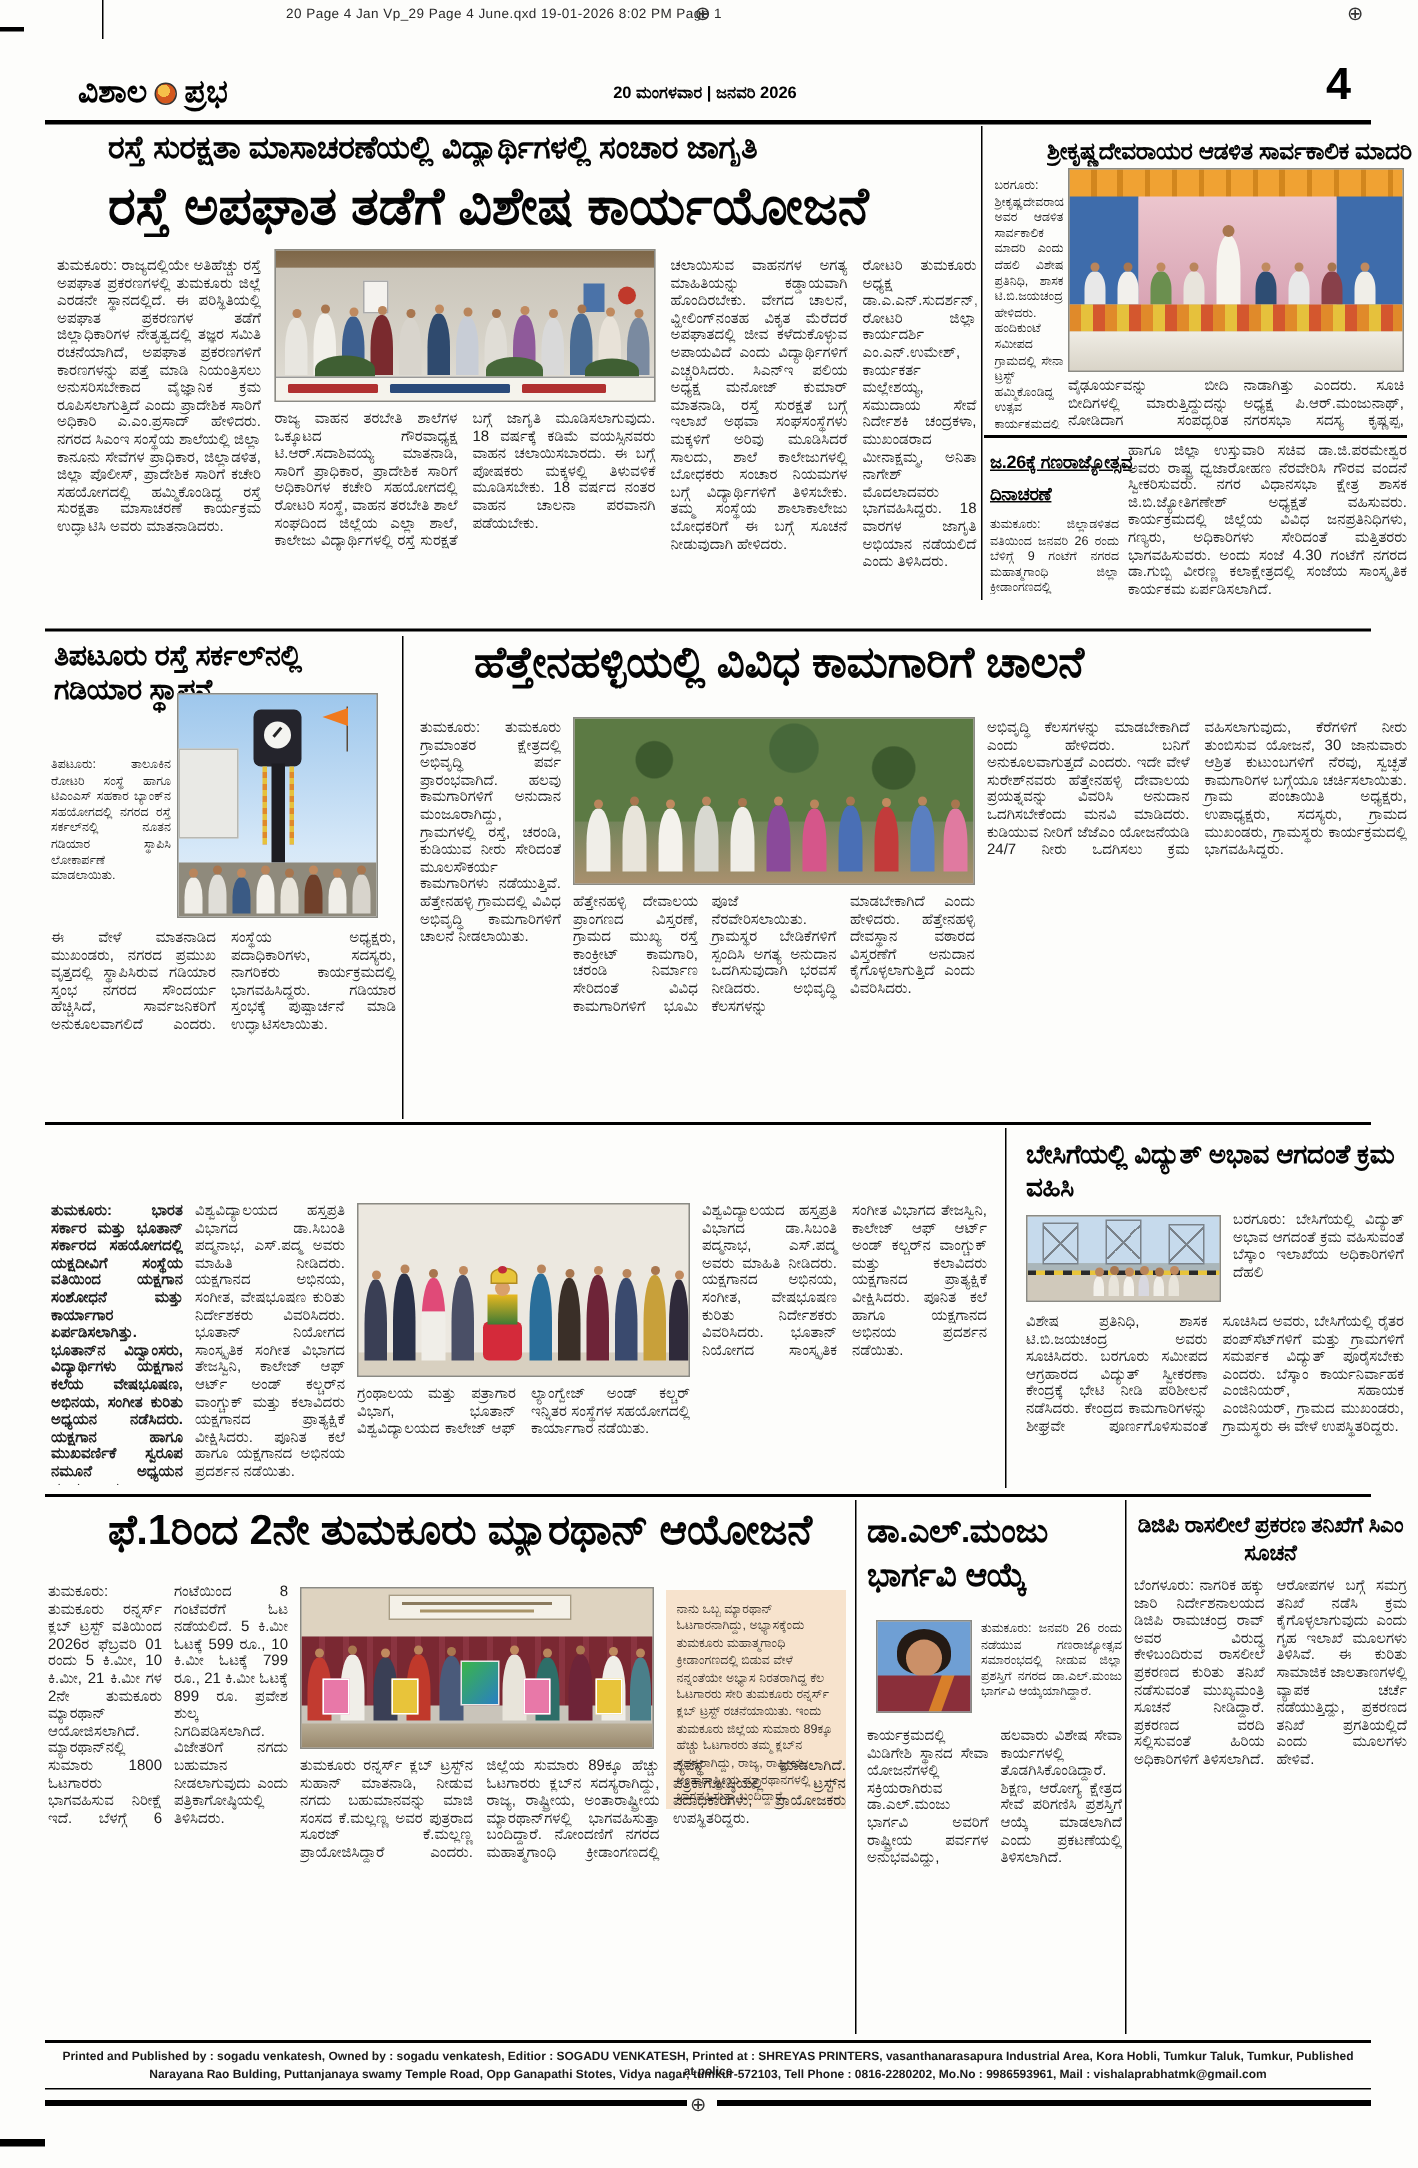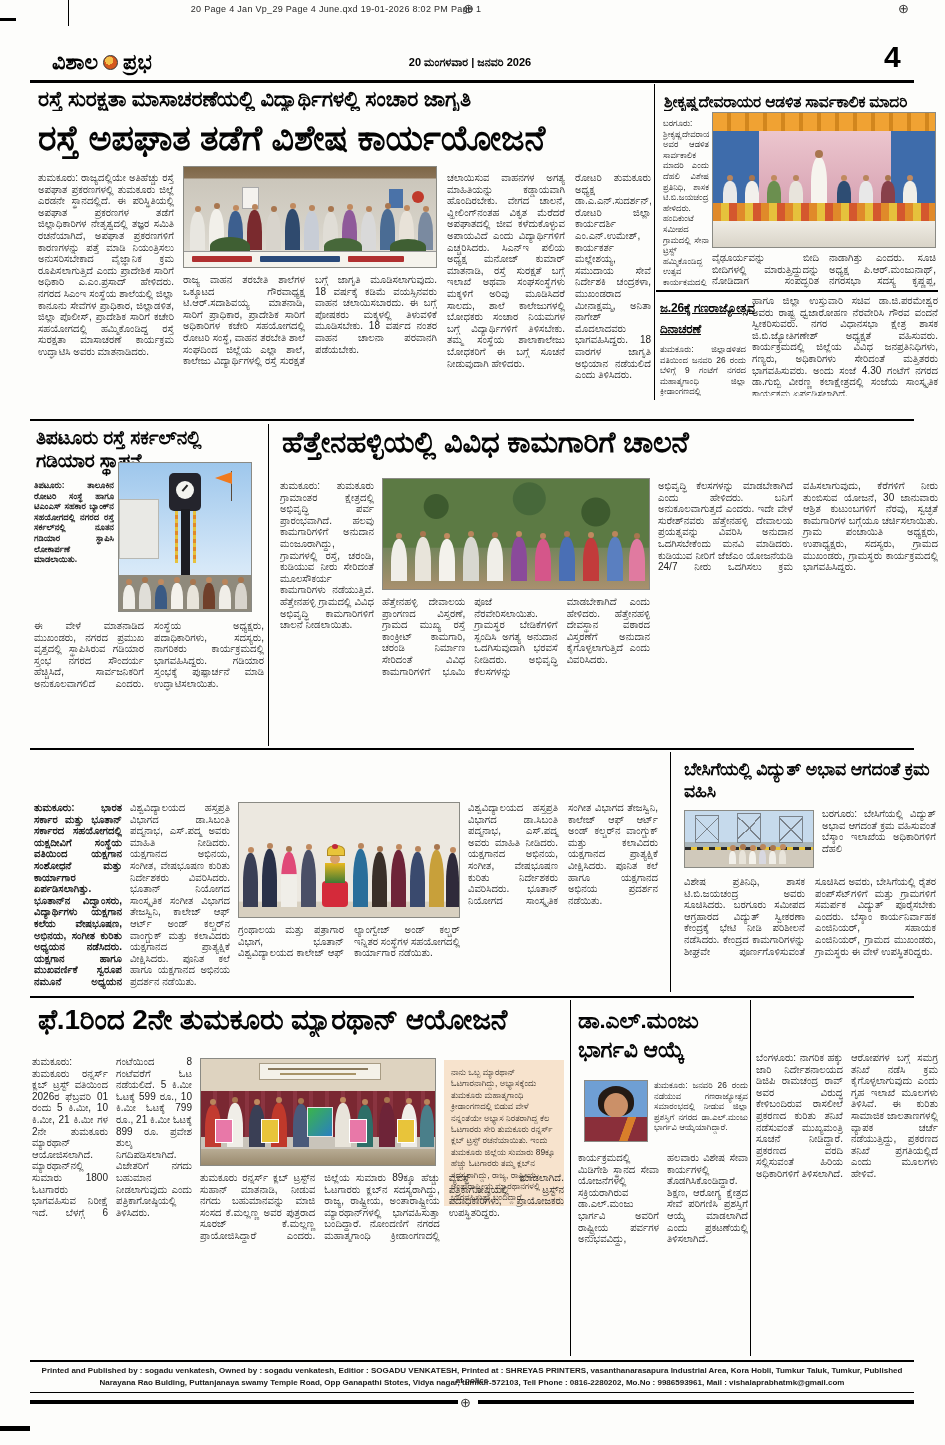--- a/index.html
+++ b/index.html
@@ -1,20 +1,20 @@
 <!DOCTYPE html>
 <html><head>
 <meta charset="utf-8">
 <style>
   html,body{margin:0;padding:0;background:#fcfcfa;}
   .page{position:relative;width:945px;height:1445px;background:#fdfdfb;overflow:hidden;
         font-family:"Liberation Sans","DejaVu Sans",sans-serif;color:#111;}
   .abs{position:absolute;}
   .hl{font-weight:900;color:#050505;letter-spacing:-0.2px;}
-  .nowrap{white-space:nowrap;overflow:hidden;}
+  .nowrap{white-space:nowrap;overflow:hidden;margin-left:34px;}
   .bt{position:absolute;font-size:10px;line-height:11.6px;text-align:justify;overflow:hidden;color:#1a1a1a;column-gap:10px;}
   .bt.small{font-size:8.4px;line-height:10.6px;}
   .rule{position:absolute;background:#000;}
   .vrule{position:absolute;background:#000;width:1px;}
   .photo{position:absolute;overflow:hidden;background:#c9c4ba;border:1px solid #8a8a84;box-sizing:border-box;}
   .pr{position:absolute;border-radius:45% 45% 6% 6%/55% 55% 0 0;}
   .pr::before{content:"";position:absolute;left:50%;transform:translateX(-50%);top:-7px;width:8px;height:8px;border-radius:50%;background:var(--skin,#c08a5f);}
   .pr.sm::before{width:6px;height:6px;top:-6px;}
   .crosshair{position:absolute;font-size:13px;color:#333;line-height:13px;}
   .printline{position:absolute;font-size:9px;color:#2a2a2a;letter-spacing:.3px;text-align:center;}
@@ -106,21 +106,21 @@
   <div class="bt" style="left:712px;top:252px;width:224px;height:36px;column-count:2;">ವೈಢೂರ್ಯವನ್ನು ಬೀದಿ ಬೀದಿಗಳಲ್ಲಿ ಮಾರುತ್ತಿದ್ದುದನ್ನು ನೋಡಿದಾಗ ಸಂಪದ್ಭರಿತ ನಾಡಾಗಿತ್ತು ಎಂದರು. ಸೂಚಿ ಅಧ್ಯಕ್ಷ ಪಿ.ಆರ್.ಮಂಜುನಾಥ್, ನಗರಸಭಾ ಸದಸ್ಯ ಕೃಷ್ಣಪ್ಪ, ಮುಖಂಡರಾದ ತಿಮ್ಮಯ್ಯ, ರಮೇಶ್, ಬಾಬು, ಹಂಬಿಕುಂಟೆ ನಾರಾಯಣಪ್ಪ, ರಂಗನಾಥ್, ಮಹೇಂದ್ರಗೌಡ, ಸೂರಿರಾಜ್, ಮಹಲಿಂಗ, ಮಂಜುನಾಥ್, ಸುನಿಲ್, ಮನು, ಬೆನವಾಜ್ ಮತ್ತಿತರರು ಇದ್ದರು.</div>
 
   <div class="rule" style="left:656px;top:290px;width:282px;height:1.5px;"></div>
   <div class="abs hl" style="left:660px;top:298px;width:110px;font-size:12px;line-height:21px;text-decoration:underline;">ಜ.26ಕ್ಕೆ ಗಣರಾಜ್ಯೋತ್ಸವ ದಿನಾಚರಣೆ</div>
   <div class="bt small" style="left:660px;top:344px;width:86px;height:52px;">ತುಮಕೂರು: ಜಿಲ್ಲಾಡಳಿತದ ವತಿಯಿಂದ ಜನವರಿ 26 ರಂದು ಬೆಳಿಗ್ಗೆ 9 ಗಂಟೆಗೆ ನಗರದ ಮಹಾತ್ಮಗಾಂಧಿ ಜಿಲ್ಲಾ ಕ್ರೀಡಾಂಗಣದಲ್ಲಿ ಗಣರಾಜ್ಯೋತ್ಸವ ದಿನಾಚರಣೆ-2026 ಕಾರ್ಯಕ್ರಮ ಏರ್ಪಡಿಸಲಾಗಿದೆ.</div>
   <div class="bt" style="left:752px;top:295px;width:186px;height:101px;">ಹಾಗೂ ಜಿಲ್ಲಾ ಉಸ್ತುವಾರಿ ಸಚಿವ ಡಾ.ಜಿ.ಪರಮೇಶ್ವರ ಅವರು ರಾಷ್ಟ್ರ ಧ್ವಜಾರೋಹಣ ನೆರವೇರಿಸಿ ಗೌರವ ವಂದನೆ ಸ್ವೀಕರಿಸುವರು. ನಗರ ವಿಧಾನಸಭಾ ಕ್ಷೇತ್ರ ಶಾಸಕ ಜಿ.ಬಿ.ಜ್ಯೋತಿಗಣೇಶ್ ಅಧ್ಯಕ್ಷತೆ ವಹಿಸುವರು. ಕಾರ್ಯಕ್ರಮದಲ್ಲಿ ಜಿಲ್ಲೆಯ ವಿವಿಧ ಜನಪ್ರತಿನಿಧಿಗಳು, ಗಣ್ಯರು, ಅಧಿಕಾರಿಗಳು ಸೇರಿದಂತೆ ಮತ್ತಿತರರು ಭಾಗವಹಿಸುವರು. ಅಂದು ಸಂಜೆ 4.30 ಗಂಟೆಗೆ ನಗರದ ಡಾ.ಗುಬ್ಬಿ ವೀರಣ್ಣ ಕಲಾಕ್ಷೇತ್ರದಲ್ಲಿ ಸಂಜೆಯ ಸಾಂಸ್ಕೃತಿಕ ಕಾರ್ಯಕ್ರಮ ಏರ್ಪಡಿಸಲಾಗಿದೆ.</div>
 
   <div class="rule" style="left:30px;top:419px;width:884px;height:1.5px;"></div>
 
   <div class="abs hl" style="left:36px;top:426px;width:228px;font-size:19px;line-height:23px;">ತಿಪಟೂರು ರಸ್ತೆ ಸರ್ಕಲ್‌ನಲ್ಲಿ ಗಡಿಯಾರ ಸ್ಥಾಪನೆ</div>
-  <div class="bt small" style="left:34px;top:480px;width:80px;height:134px;font-weight:bold;">ತಿಪಟೂರು: ತಾಲೂಕಿನ ರೋಟರಿ ಸಂಸ್ಥೆ ಹಾಗೂ ಟಿಎಂಎಸ್ ಸಹಕಾರ ಬ್ಯಾಂಕ್‌ನ ಸಹಯೋಗದಲ್ಲಿ ನಗರದ ರಸ್ತೆ ಸರ್ಕಲ್‌ನಲ್ಲಿ ನೂತನ ಗಡಿಯಾರ ಸ್ಥಾಪಿಸಿ ಲೋಕಾರ್ಪಣೆ ಮಾಡಲಾಯಿತು.</div>
+  <div class="bt small" style="left:34px;top:504px;width:80px;height:134px;">ತಿಪಟೂರು: ತಾಲೂಕಿನ ರೋಟರಿ ಸಂಸ್ಥೆ ಹಾಗೂ ಟಿಎಂಎಸ್ ಸಹಕಾರ ಬ್ಯಾಂಕ್‌ನ ಸಹಯೋಗದಲ್ಲಿ ನಗರದ ರಸ್ತೆ ಸರ್ಕಲ್‌ನಲ್ಲಿ ನೂತನ ಗಡಿಯಾರ ಸ್ಥಾಪಿಸಿ ಲೋಕಾರ್ಪಣೆ ಮಾಡಲಾಯಿತು.</div>
   <div class="photo" style="left:118px;top:462px;width:134px;height:150px;">
     <div class="abs" style="left:0;top:0;right:0;bottom:0;background:linear-gradient(180deg,#9ec7ec,#d6e8f8 70%,#e8eef4);"></div>
     <div class="abs" style="left:0;top:36px;width:38px;height:58px;background:#e9e9e5;border:1px solid #b8b8b2;"></div>
     <div class="vrule" style="left:112px;top:8px;height:30px;background:#5a4a3a;"></div>
     <span class="abs" style="left:96px;top:9px;width:0;height:0;border-right:17px solid #f07a1e;border-top:6px solid transparent;border-bottom:6px solid transparent;"></span>
     <div class="abs" style="left:50px;top:10px;width:32px;height:38px;background:#24242c;border-radius:5px;">
       <span class="abs" style="left:7px;top:8px;width:18px;height:18px;border-radius:50%;background:#f4f4f0;"></span>
       <span class="abs" style="left:15px;top:11px;width:1.5px;height:8px;background:#222;transform:rotate(40deg);"></span>
     </div>
     <div class="abs" style="left:62px;top:46px;width:9px;height:66px;background:#1d1d22;"></div>
@@ -247,20 +247,21 @@
   <div class="abs hl" style="left:578px;top:1006px;width:170px;font-size:22px;line-height:29px;">ಡಾ.ಎಲ್.ಮಂಜು ಭಾರ್ಗವಿ ಆಯ್ಕೆ</div>
   <div class="photo" style="left:584px;top:1080px;width:64px;height:62px;">
     <div class="abs" style="left:0;top:0;right:0;bottom:0;background:#6f9fd4;"></div>
     <span class="abs" style="left:13px;top:5px;width:36px;height:30px;border-radius:50% 50% 40% 40%;background:#241a14;"></span>
     <span class="abs" style="left:19px;top:12px;width:24px;height:25px;border-radius:50%;background:#cb9068;"></span>
     <div class="abs" style="left:0;bottom:0;right:0;height:24px;background:linear-gradient(110deg,#8a2f3a 0 60%,#d87f2a 61% 72%,#8a2f3a 73%);"></div>
   </div>
   <div class="bt small" style="left:654px;top:1080px;width:94px;height:64px;">ತುಮಕೂರು: ಜನವರಿ 26 ರಂದು ನಡೆಯುವ ಗಣರಾಜ್ಯೋತ್ಸವ ಸಮಾರಂಭದಲ್ಲಿ ನೀಡುವ ಜಿಲ್ಲಾ ಪ್ರಶಸ್ತಿಗೆ ನಗರದ ಡಾ.ಎಲ್.ಮಂಜು ಭಾರ್ಗವಿ ಆಯ್ಕೆಯಾಗಿದ್ದಾರೆ.</div>
   <div class="bt" style="left:578px;top:1152px;width:170px;height:204px;column-count:2;column-gap:8px;">ಕಾರ್ಯಕ್ರಮದಲ್ಲಿ ಮಿಡಿಗೇಶಿ ಸ್ಥಾನದ ಸೇವಾ ಯೋಜನೆಗಳಲ್ಲಿ ಸಕ್ರಿಯರಾಗಿರುವ ಡಾ.ಎಲ್.ಮಂಜು ಭಾರ್ಗವಿ ಅವರಿಗೆ ರಾಷ್ಟ್ರೀಯ ಪರ್ವಗಳ ಅನುಭವವಿದ್ದು, ಹಲವಾರು ವಿಶೇಷ ಸೇವಾ ಕಾರ್ಯಗಳಲ್ಲಿ ತೊಡಗಿಸಿಕೊಂಡಿದ್ದಾರೆ. ಶಿಕ್ಷಣ, ಆರೋಗ್ಯ ಕ್ಷೇತ್ರದ ಸೇವೆ ಪರಿಗಣಿಸಿ ಪ್ರಶಸ್ತಿಗೆ ಆಯ್ಕೆ ಮಾಡಲಾಗಿದೆ ಎಂದು ಪ್ರಕಟಣೆಯಲ್ಲಿ ತಿಳಿಸಲಾಗಿದೆ.</div>
 
+  <div class="abs hl" style="left:756px;top:1008px;width:182px;font-size:14.5px;line-height:19px;text-align:center;">ಡಿಜಿಪಿ ರಾಸಲೀಲೆ ಪ್ರಕರಣ ತನಿಖೆಗೆ ಸಿಎಂ ಸೂಚನೆ</div>
   <div class="bt" style="left:756px;top:1052px;width:182px;height:304px;column-count:2;column-gap:8px;">ಬೆಂಗಳೂರು: ನಾಗರಿಕ ಹಕ್ಕು ಜಾರಿ ನಿರ್ದೇಶನಾಲಯದ ಡಿಜಿಪಿ ರಾಮಚಂದ್ರ ರಾವ್ ಅವರ ವಿರುದ್ಧ ಕೇಳಿಬಂದಿರುವ ರಾಸಲೀಲೆ ಪ್ರಕರಣದ ಕುರಿತು ತನಿಖೆ ನಡೆಸುವಂತೆ ಮುಖ್ಯಮಂತ್ರಿ ಸೂಚನೆ ನೀಡಿದ್ದಾರೆ. ಪ್ರಕರಣದ ವರದಿ ಸಲ್ಲಿಸುವಂತೆ ಹಿರಿಯ ಅಧಿಕಾರಿಗಳಿಗೆ ತಿಳಿಸಲಾಗಿದೆ. ಆರೋಪಗಳ ಬಗ್ಗೆ ಸಮಗ್ರ ತನಿಖೆ ನಡೆಸಿ ಕ್ರಮ ಕೈಗೊಳ್ಳಲಾಗುವುದು ಎಂದು ಗೃಹ ಇಲಾಖೆ ಮೂಲಗಳು ತಿಳಿಸಿವೆ. ಈ ಕುರಿತು ಸಾಮಾಜಿಕ ಜಾಲತಾಣಗಳಲ್ಲಿ ವ್ಯಾಪಕ ಚರ್ಚೆ ನಡೆಯುತ್ತಿದ್ದು, ಪ್ರಕರಣದ ತನಿಖೆ ಪ್ರಗತಿಯಲ್ಲಿದೆ ಎಂದು ಮೂಲಗಳು ಹೇಳಿವೆ.</div>
 
   <div class="rule" style="left:30px;top:1360px;width:884px;height:2px;"></div>
   <div class="footer-line" style="left:40px;top:1366px;width:864px;">Printed and Published by : sogadu venkatesh, Owned by : sogadu venkatesh, Editior : SOGADU VENKATESH, Printed at : SHREYAS PRINTERS, vasanthanarasapura Industrial Area, Kora Hobli, Tumkur Taluk, Tumkur, Published at police</div>
   <div class="footer-line" style="left:40px;top:1378px;width:864px;">Narayana Rao Bulding, Puttanjanaya swamy Temple Road, Opp Ganapathi Stotes, Vidya nagar, tumkur-572103, Tell Phone : 0816-2280202, Mo.No : 9986593961, Mail : vishalaprabhatmk@gmail.com</div>
   <div class="rule" style="left:30px;top:1392px;width:884px;height:1px;"></div>
   <div class="rule" style="left:30px;top:1400px;width:428px;height:4px;"></div>
   <div class="rule" style="left:478px;top:1400px;width:436px;height:4px;"></div>
   <span class="crosshair" style="left:460px;top:1396px;">⊕</span>
   <div class="rule" style="left:0;top:1426px;width:30px;height:5px;"></div>

